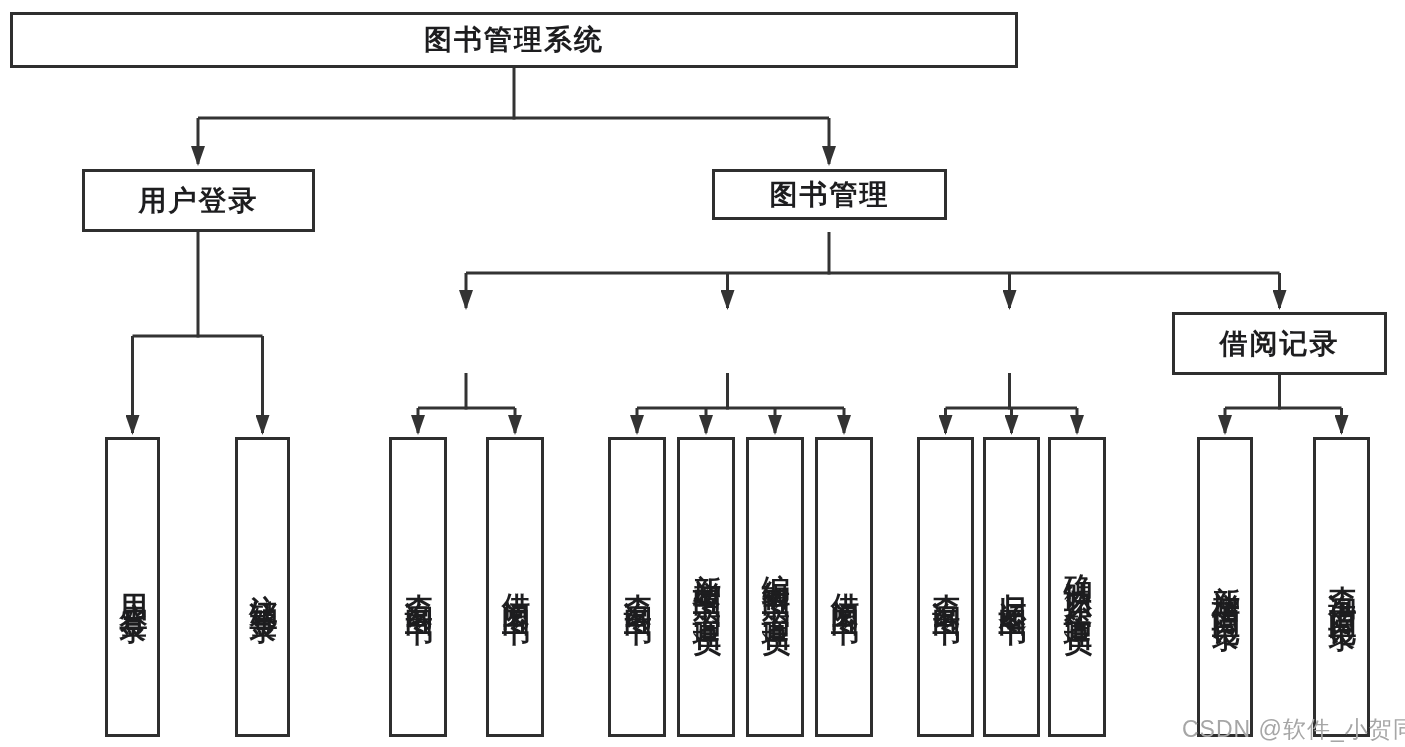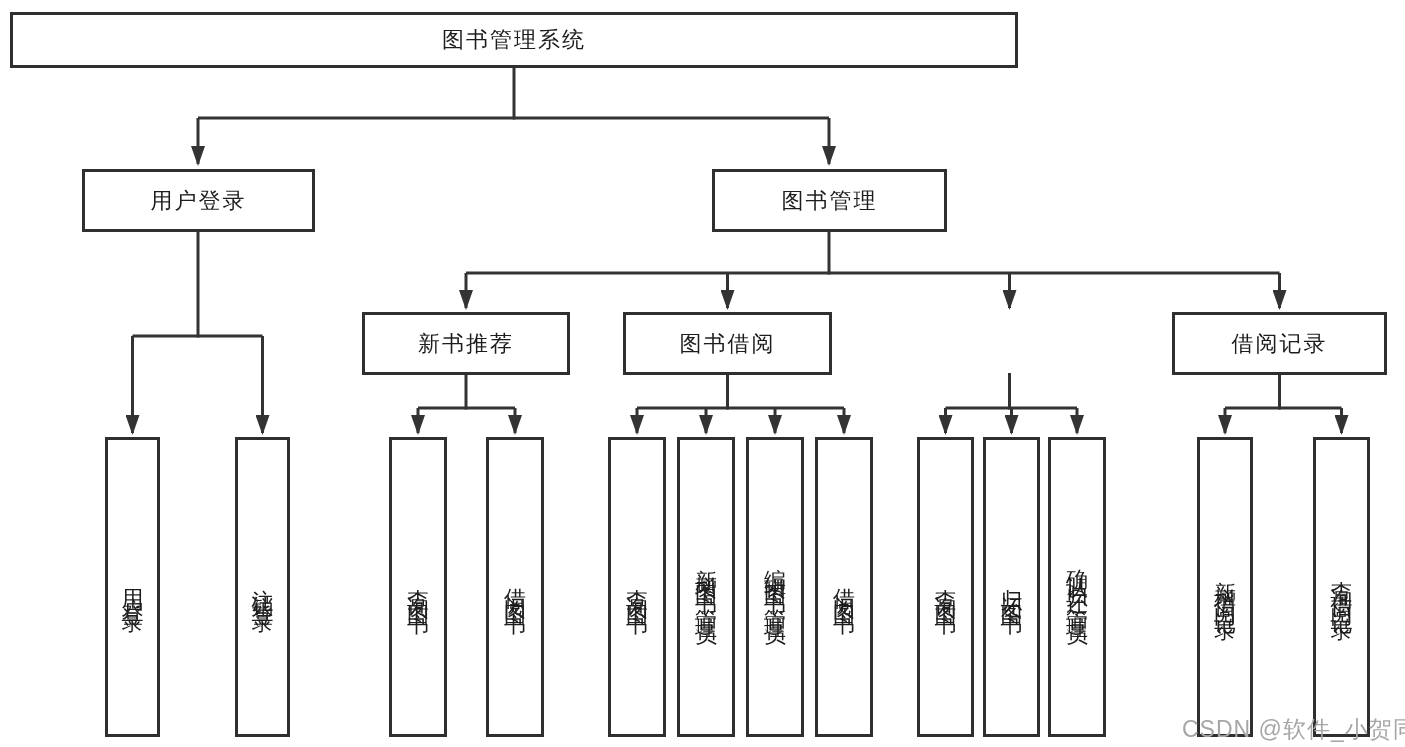--- a/index.html
+++ b/index.html
@@ -13,24 +13,25 @@
   .connectors{position:absolute;left:0;top:0;}
   .node{
     position:absolute;
     box-sizing:border-box;
     background:#ffffff;
     border:3px solid #2f2f2f;
     display:flex;
     align-items:center;
     justify-content:center;
     color:#1d1d1f;
-    font-size:22px;
+    font-size:28px;
     letter-spacing:2px;
     text-align:center;
     white-space:nowrap;
+    font-weight:bold;
   }
   .v{
     writing-mode:vertical-rl;
     text-orientation:mixed;
     letter-spacing:8px;
     line-height:1.1;
     white-space:normal;
   }
   .watermark{
     position:absolute;
@@ -93,24 +94,22 @@
       <path d="M1279.5 373 V409.5"></path>
       <path d="M1225 408 H1341.5"></path>
       <path d="M1225 408 V433" marker-end="url(#arw)"></path>
       <path d="M1341.5 408 V433" marker-end="url(#arw)"></path>
     </g>
   </svg>
 
   <div class="node" style="left:10px;top:12px;width:1008px;height:56px">图书管理系统</div>
 
   <div class="node" style="left:82px;top:169px;width:233px;height:63px">用户登录</div>
-  <div class="node" style="left:712px;top:169px;width:235px;height:63px">图书管理</div>
+  <div class="node" style="left:712px;top:169px;width:235px;height:51px">图书管理</div>
 
-  <div class="node" style="left:362px;top:312px;width:208px;height:63px">新书推荐</div>
-  <div class="node" style="left:623px;top:312px;width:209px;height:63px">图书借阅</div>
   <div class="node" style="left:1172px;top:312px;width:215px;height:63px">借阅记录</div>
 
   <div class="node v" style="left:105px;top:437px;width:55px;height:300px">用户登录</div>
   <div class="node v" style="left:235px;top:437px;width:55px;height:300px">注销登录</div>
 
   <div class="node v" style="left:389px;top:437px;width:58px;height:300px">查询图书</div>
   <div class="node v" style="left:486px;top:437px;width:58px;height:300px">借阅图书</div>
 
   <div class="node v" style="left:608px;top:437px;width:58px;height:300px">查询图书</div>
   <div class="node v" style="left:677px;top:437px;width:58px;height:300px">新增图书（管理员）</div>

